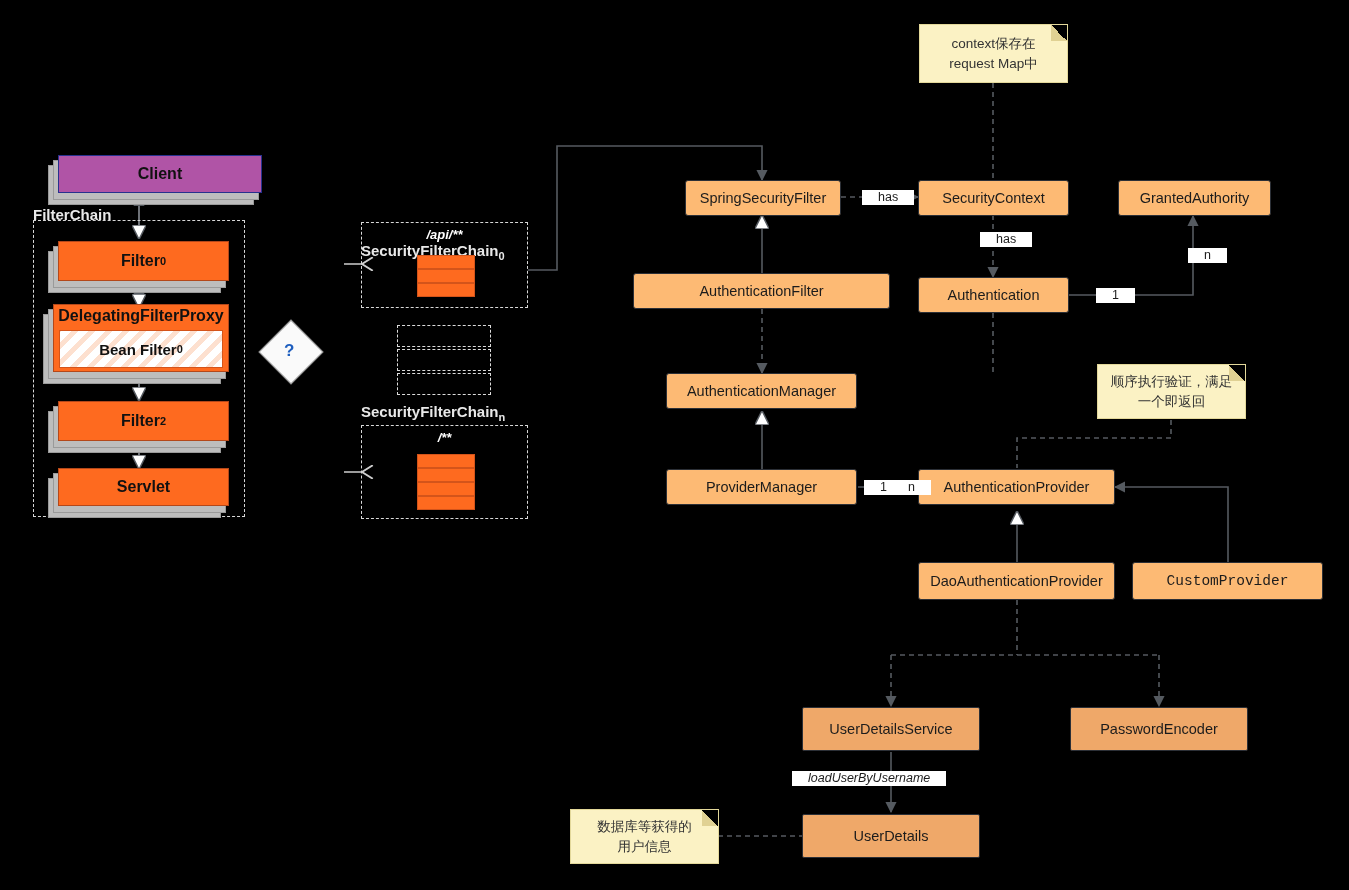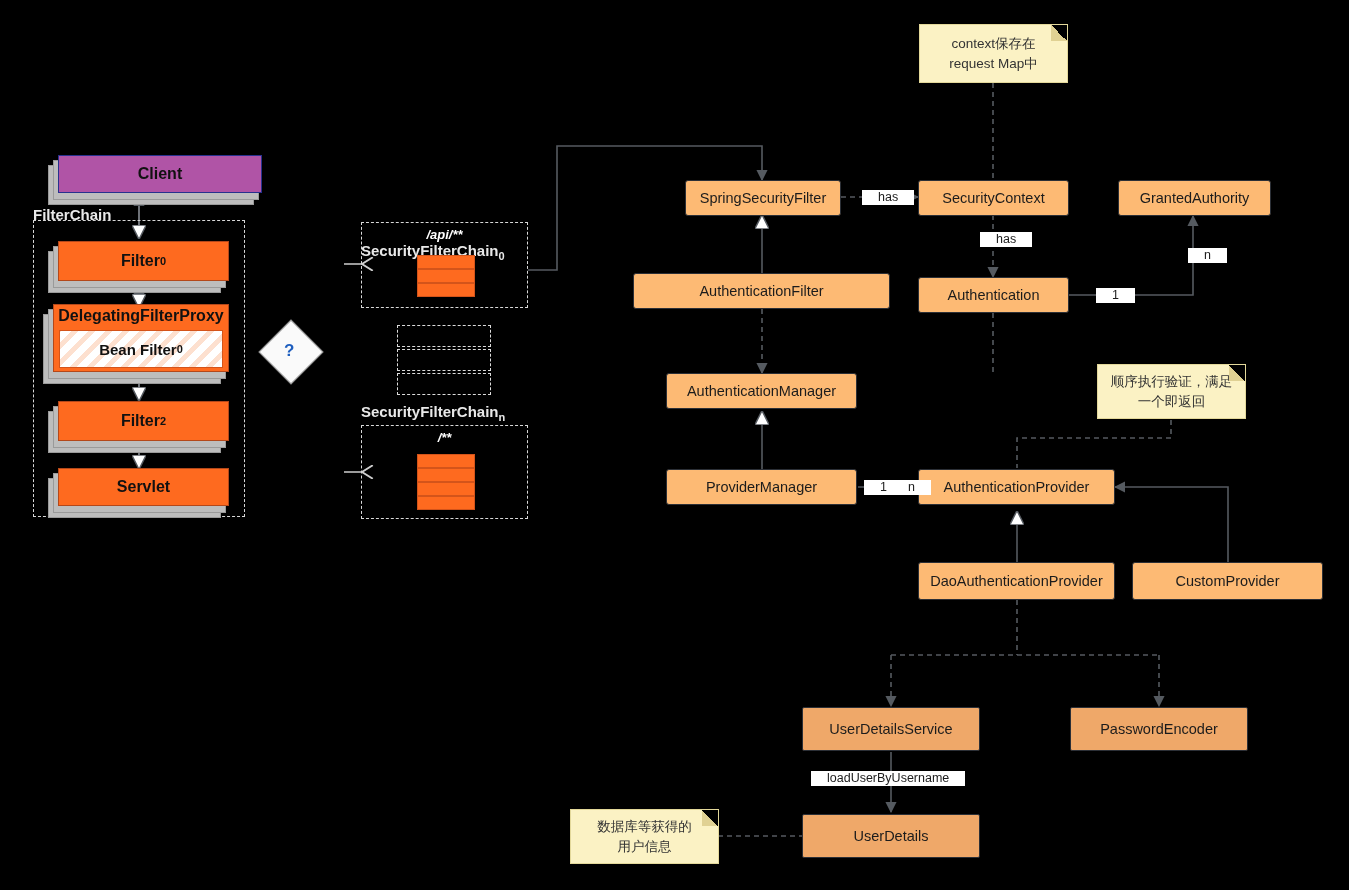--- a/index.html
+++ b/index.html
@@ -235,35 +235,35 @@
   <div class="box wbox" style="left:918px;top:277px;width:151px;height:36px;">Authentication</div>
 
   <div class="box wbox" style="left:666px;top:373px;width:191px;height:36px;">AuthenticationManager</div>
 
   <div class="box wbox" style="left:666px;top:469px;width:191px;height:36px;">ProviderManager</div>
 
   <div class="box wbox" style="left:918px;top:469px;width:197px;height:36px;">AuthenticationProvider</div>
 
   <div class="box wbox" style="left:918px;top:562px;width:197px;height:38px;">DaoAuthenticationProvider</div>
 
-  <div class="box wbox" style="left:1132px;top:562px;width:191px;height:38px;">CustomProvider</div>
+  <div class="box wbox" style="left:1132px;top:562px;width:191px;height:38px;font-family:Liberation Mono, monospace;">CustomProvider</div>
 
   <div class="box obox" style="left:802px;top:707px;width:178px;height:44px;">UserDetailsService</div>
 
   <div class="box obox" style="left:1070px;top:707px;width:178px;height:44px;">PasswordEncoder</div>
 
   <div class="box obox" style="left:802px;top:814px;width:178px;height:44px;">UserDetails</div>
 
   <div class="elabel" style="left:862px;top:190px;">has</div>
   <div class="elabel" style="left:980px;top:232px;">has</div>
   <div class="elabel" style="left:1096px;top:288px;">1</div>
   <div class="elabel" style="left:1188px;top:248px;">n</div>
   <div class="elabel" style="left:864px;top:480px;">1</div>
   <div class="elabel" style="left:892px;top:480px;">n</div>
-  <div class="elabel" style="left:811px;top:771px;">loadUserByUsername</div>
+  <div class="elabel" style="left:792px;top:771px;font-style:italic;">loadUserByUsername</div>
 
   <div class="note" style="left:919px;top:24px;width:149px;height:59px;white-space:pre-line;">
     <span class="fold"></span>
     <span>context保存在
 request Map中</span>
   </div>
 
 
   <div class="note" style="left:1097px;top:364px;width:149px;height:55px;white-space:pre-line;">
     <span class="fold"></span>

